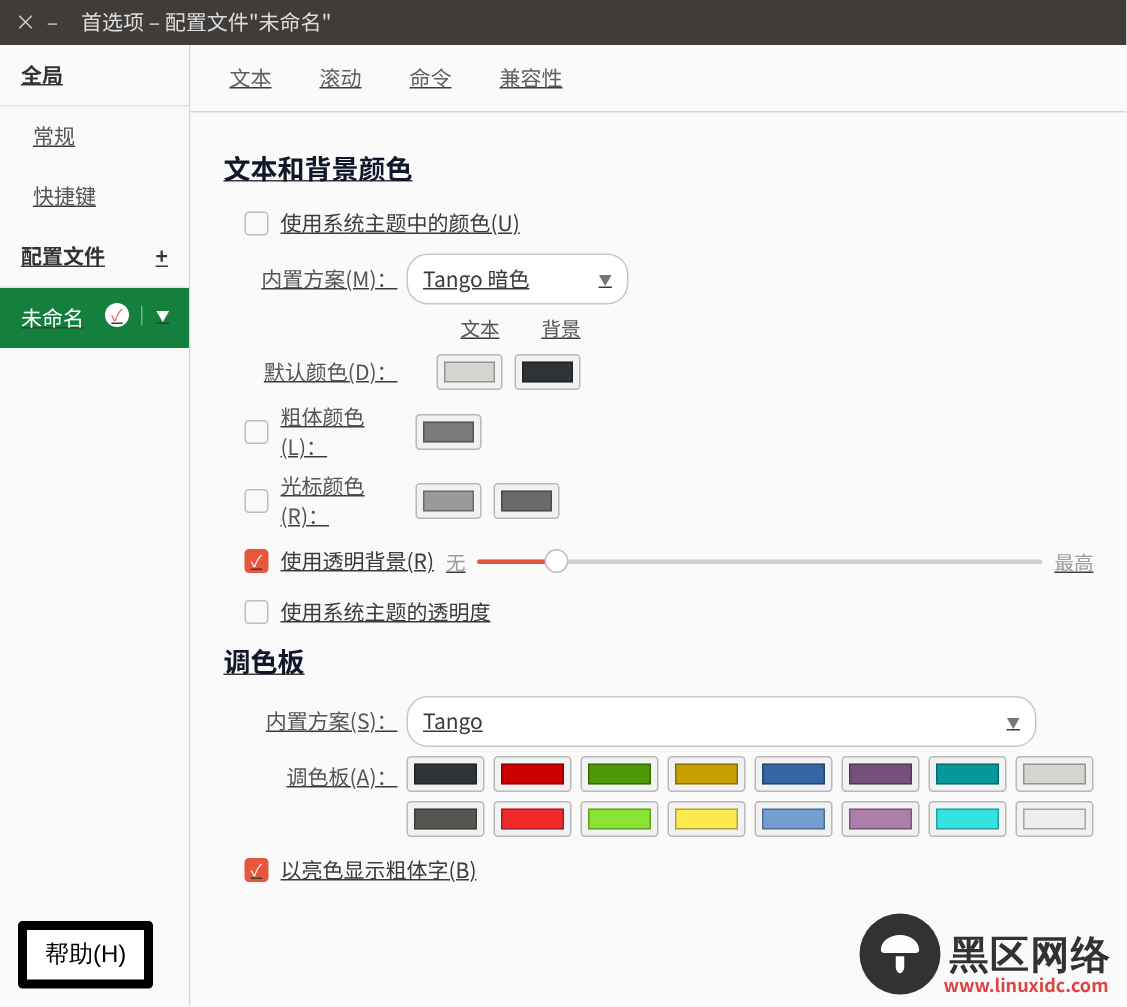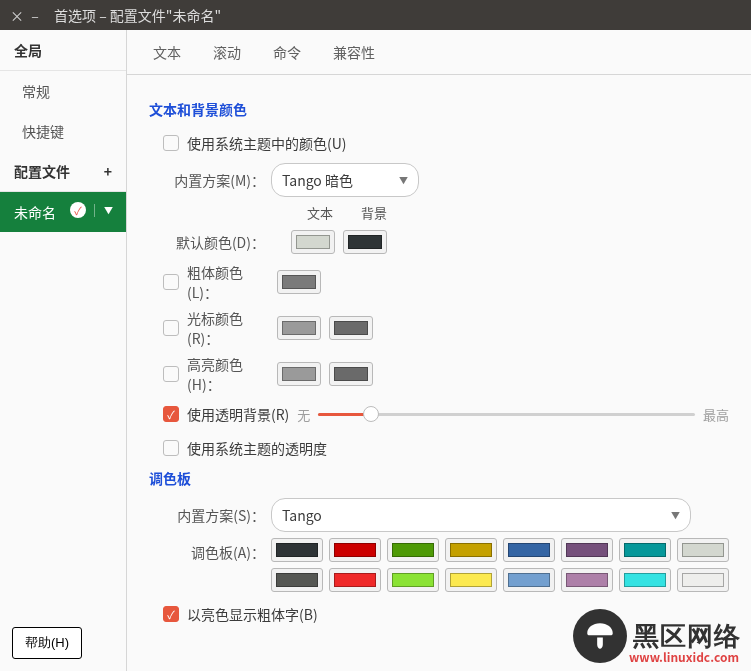--- a/index.html
+++ b/index.html
@@ -2,39 +2,39 @@
 <html><head>
 <meta charset="utf-8">
 <style>
 * { box-sizing: border-box; margin: 0; padding: 0; }
 body { font-family: "Noto Sans CJK SC", "Microsoft YaHei", sans-serif; font-size: 14px; color: #3b3b3b; background: #fafafa; width: 751px; height: 671px; overflow: hidden; }
 
 .titlebar { background: #3f3c39; height: 30px; display: flex; align-items: center; padding: 0 8px; color: #ddd; font-size: 14px; }
 .titlebar .win-btn { width: 18px; text-align: center; color: #ccc; cursor: pointer; }
 .titlebar .title { margin-left: 10px; }
 
-.body { display: flex; height: 641px; }
+.body { display: flex; height: 641px; text-decoration: underline; }
 
 .sidebar { width: 147px; background: #fafafa; border-right: 1px solid #d6d6d6; display: flex; flex-direction: column; }
 .sidebar-section { padding: 10px 14px; font-weight: 600; color: #333; border-bottom: 1px solid #e5e5e5; display: flex; justify-content: space-between; align-items: center; }
 .sidebar-item { padding: 10px 22px; color: #555; cursor: pointer; }
 .sidebar-item.active { background: #15803d; color: #fff; display: flex; align-items: flex-start; justify-content: space-between; padding: 10px 10px 10px 14px; }
 .sidebar-item.active .chk { display: inline-flex; align-items: center; justify-content: center; width: 16px; height: 16px; background: #fff; border-radius: 50%; color: #e95a4d; font-size: 11px; }
 .sidebar-item.active .drop { width: 22px; text-align: center; border-left: 1px solid rgba(255,255,255,0.4); padding-left: 6px; font-size: 9px; }
 .sidebar-footer { margin-top: auto; padding: 12px; }
-.help-btn { border: 1px solid #000000; background: #fff; padding: 6px 12px; border-radius: 3px; cursor: pointer; font-size: 13px; }
+.help-btn { border: 6px solid #000000; background: #fff; padding: 6px 12px; border-radius: 3px; cursor: pointer; font-size: 16px; }
 
 .content { flex: 1; background: #fafafa; display: flex; flex-direction: column; }
 .tabs { display: flex; border-bottom: 1px solid #d6d6d6; padding: 0 10px; }
 .tab { padding: 12px 16px; color: #606060; cursor: pointer; }
 .tab.active { color: #e7573d; border-bottom: 2px solid #e7573d; }
 
 .scroll { padding: 16px 22px; overflow: auto; }
 
-h4 { font-size: 14px; font-weight: 600; margin: 8px 0 10px 0; color: #1d4ed8; }
+h4 { font-size: 18px; font-weight: 600; margin: 8px 0 10px 0; color: #0f172a; }
 
 .row { display: flex; align-items: center; margin: 6px 0; min-height: 28px; }
 .row .label { width: 108px; text-align: right; color: #555; padding-right: 6px; }
 .indent { padding-left: 14px; }
 
 .checkbox { width: 16px; height: 16px; border: 1px solid #bdbdbd; border-radius: 3px; margin-right: 8px; display: inline-flex; align-items: center; justify-content: center; font-size: 11px; color: #fff; }
 .checkbox.checked { background: #e7573d; border-color: #e7573d; }
 
 .select { border: 1px solid #c8c8c8; background: #fff; border-radius: 14px; padding: 6px 10px; display: flex; align-items: center; justify-content: space-between; cursor: pointer; }
 .select .caret { font-size: 9px; color: #777; }
@@ -149,30 +149,20 @@
           <span class="checkbox"></span>
           <span class="label" style="width:90px;text-align:left;">光标颜色(R)：</span>
           <span class="color-box">
               <span class="swatch" style="background:#9a9a9a"></span>
             </span>
           <span class="color-box">
               <span class="swatch" style="background:#6a6a6a"></span>
             </span>
         </div>
 
-        <div class="row">
-          <span class="checkbox"></span>
-          <span class="label" style="width:90px;text-align:left;">高亮颜色(H)：</span>
-          <span class="color-box">
-              <span class="swatch" style="background:#9a9a9a"></span>
-            </span>
-          <span class="color-box">
-              <span class="swatch" style="background:#6a6a6a"></span>
-            </span>
-        </div>
 
         <div class="row">
           <span class="checkbox checked">✓</span>
           <span style="margin-right:8px;">使用透明背景(R)</span>
           <div class="slider-row" style="flex:1;">
             <span class="end">无</span>
             <div class="slider">
               <div class="track-bg"></div>
                 <div class="track-fill"></div>
                 <div class="thumb"></div>

